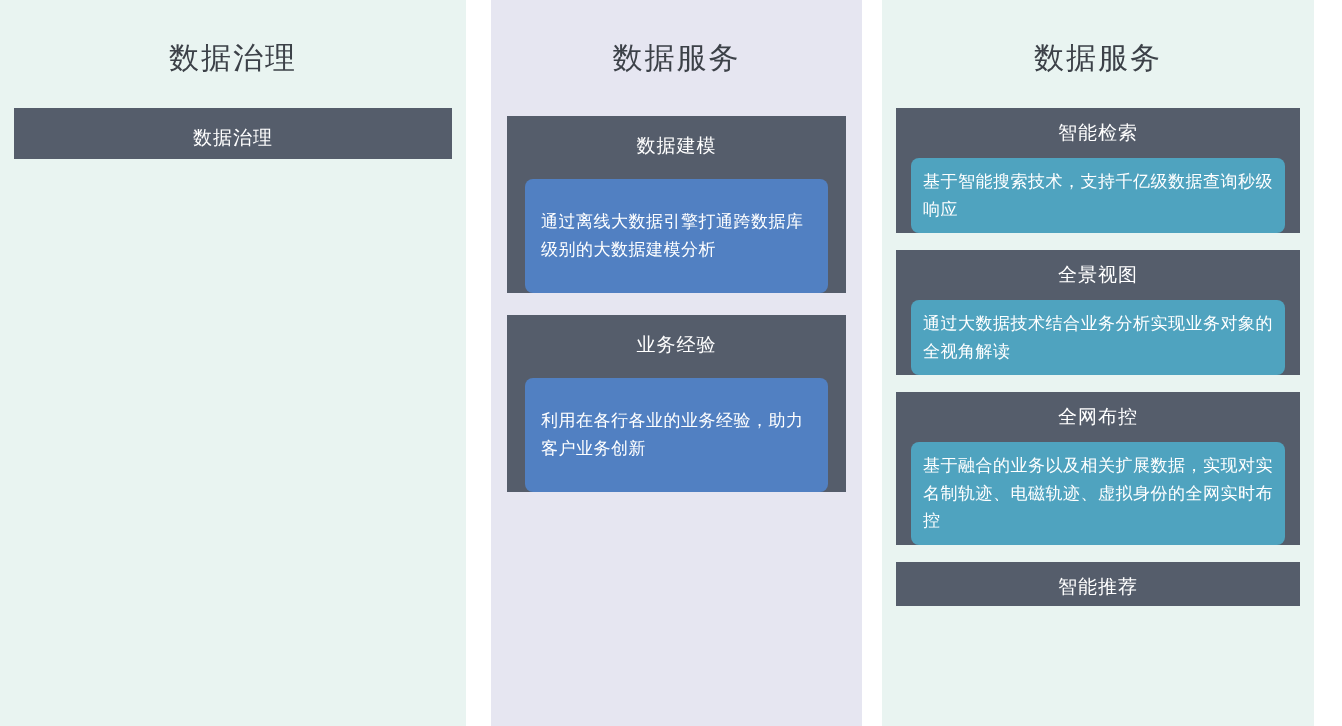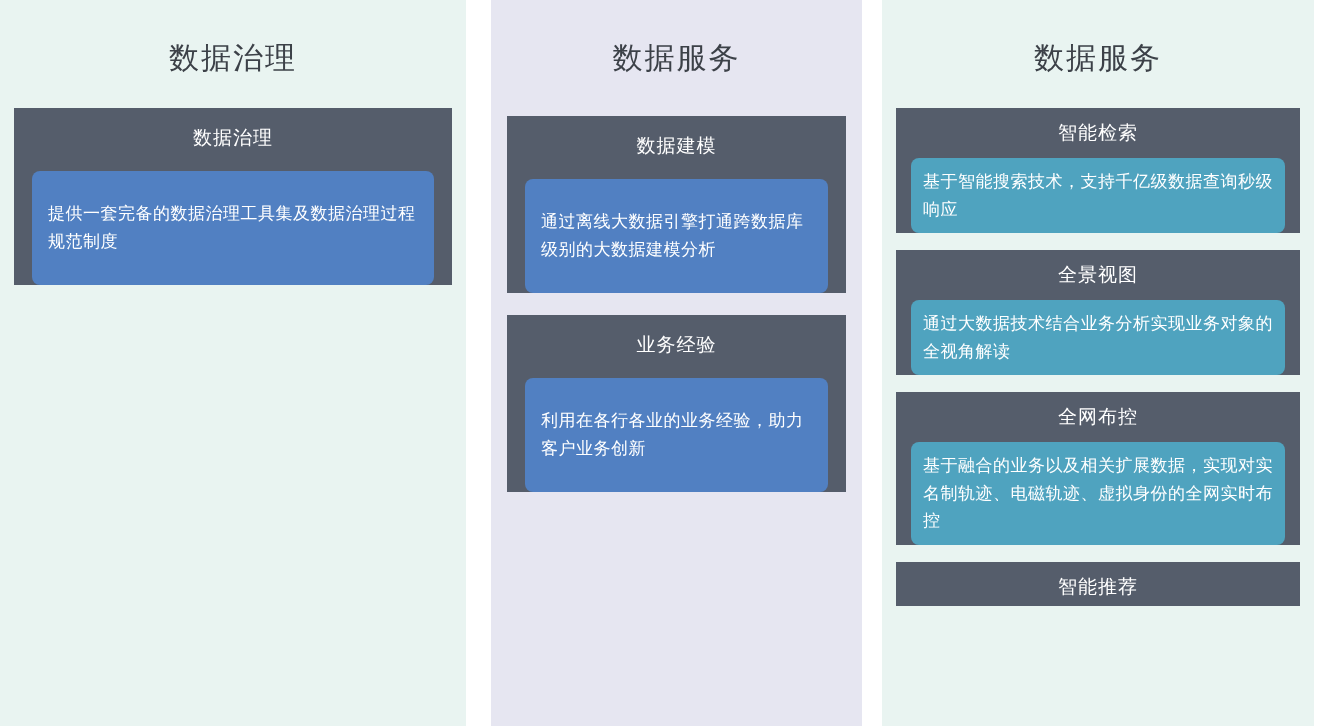--- a/index.html
+++ b/index.html
@@ -71,21 +71,20 @@
 </style>
 </head>
 <body>
 
 <div class="board">
 
   <section class="col col-1 col-teal">
     <h2 class="col-title">数据治理</h2>
     <div class="card">
       <div class="card-header">数据治理</div>
-      <div class="card-body">提供一套完备的数据治理工具集及数据治理过程规范制度</div>
     </div>
   </section>
 
   <div class="gap-1"></div>
 
   <section class="col col-2 col-lav">
     <h2 class="col-title">数据服务</h2>
 
     <div class="card">
       <div class="card-header">数据建模</div>

